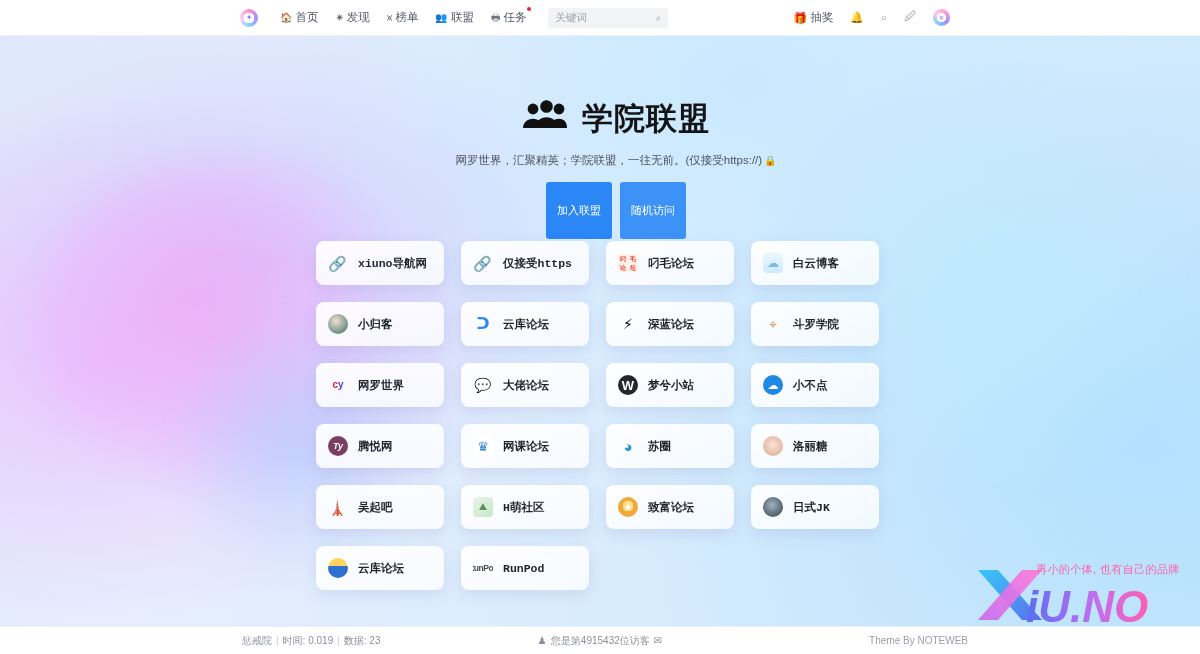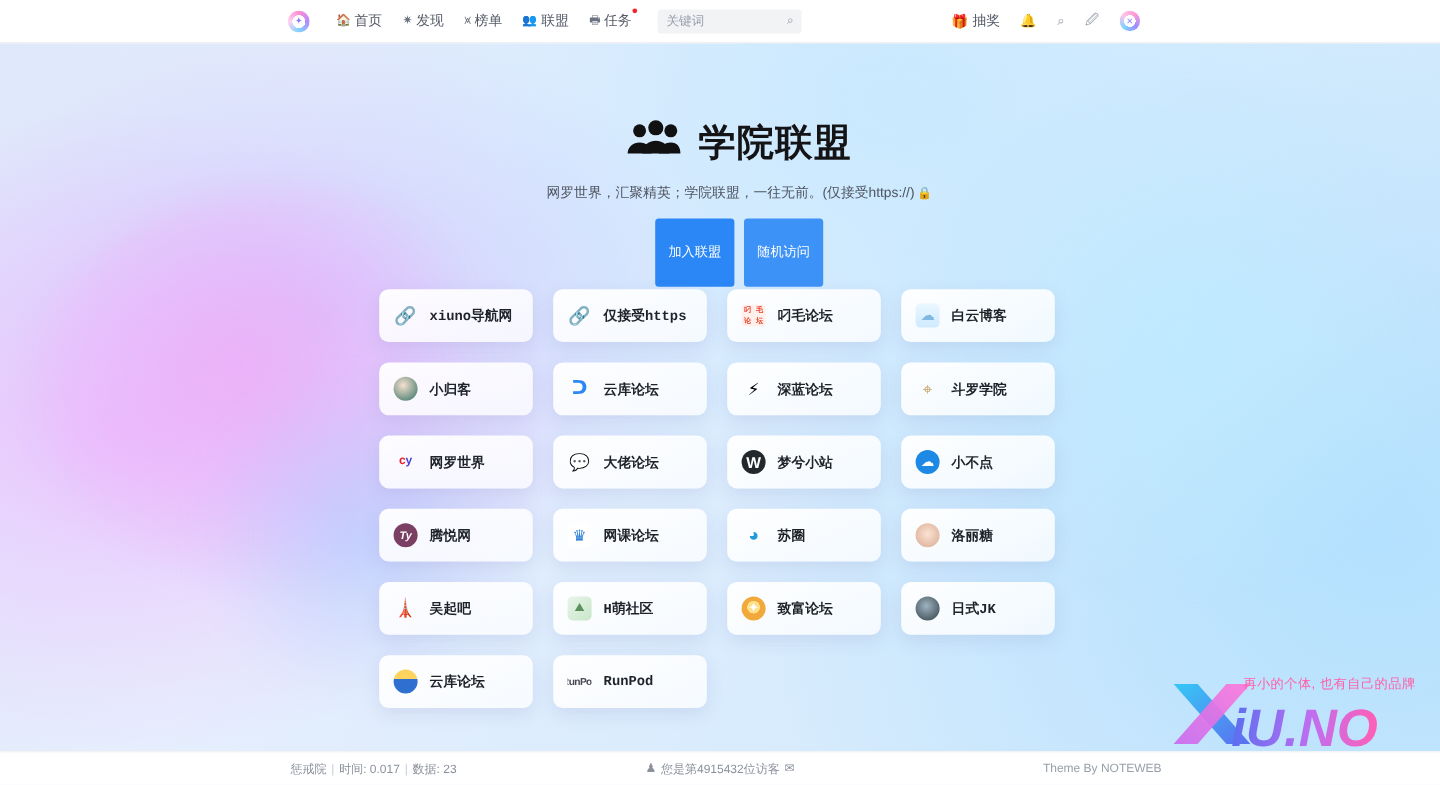--- a/index.html
+++ b/index.html
@@ -400,21 +400,21 @@
         </linearGradient>
       </defs>
       <path d="M14 16 L34 16 L78 66 L58 66 Z" fill="url(#gx1)"></path>
       <path d="M78 16 L58 16 L14 66 L34 66 Z" fill="url(#gx2)" opacity="0.92"></path>
       <text x="62" y="68" font-family="Liberation Sans, sans-serif" font-size="44" font-weight="700" font-style="italic" fill="url(#gtx)">iU.NO</text>
     </svg>
   </div>
 
   <div class="footer">
     <div class="footer-left">
-      <span>惩戒院</span><span class="f-sep">|</span><span>时间: 0.017</span><span class="f-sep">|</span><span>数据: 23</span>
+      <span>惩戒院</span><span class="f-sep">|</span><span>时间: 0.019</span><span class="f-sep">|</span><span>数据: 23</span>
     </div>
     <div class="footer-center">
       <span>♟</span>
       <span>您是第4915432位访客</span>
       <span>✉</span>
     </div>
     <div class="footer-right">Theme By NOTEWEB</div>
   </div>
 
 </div>

